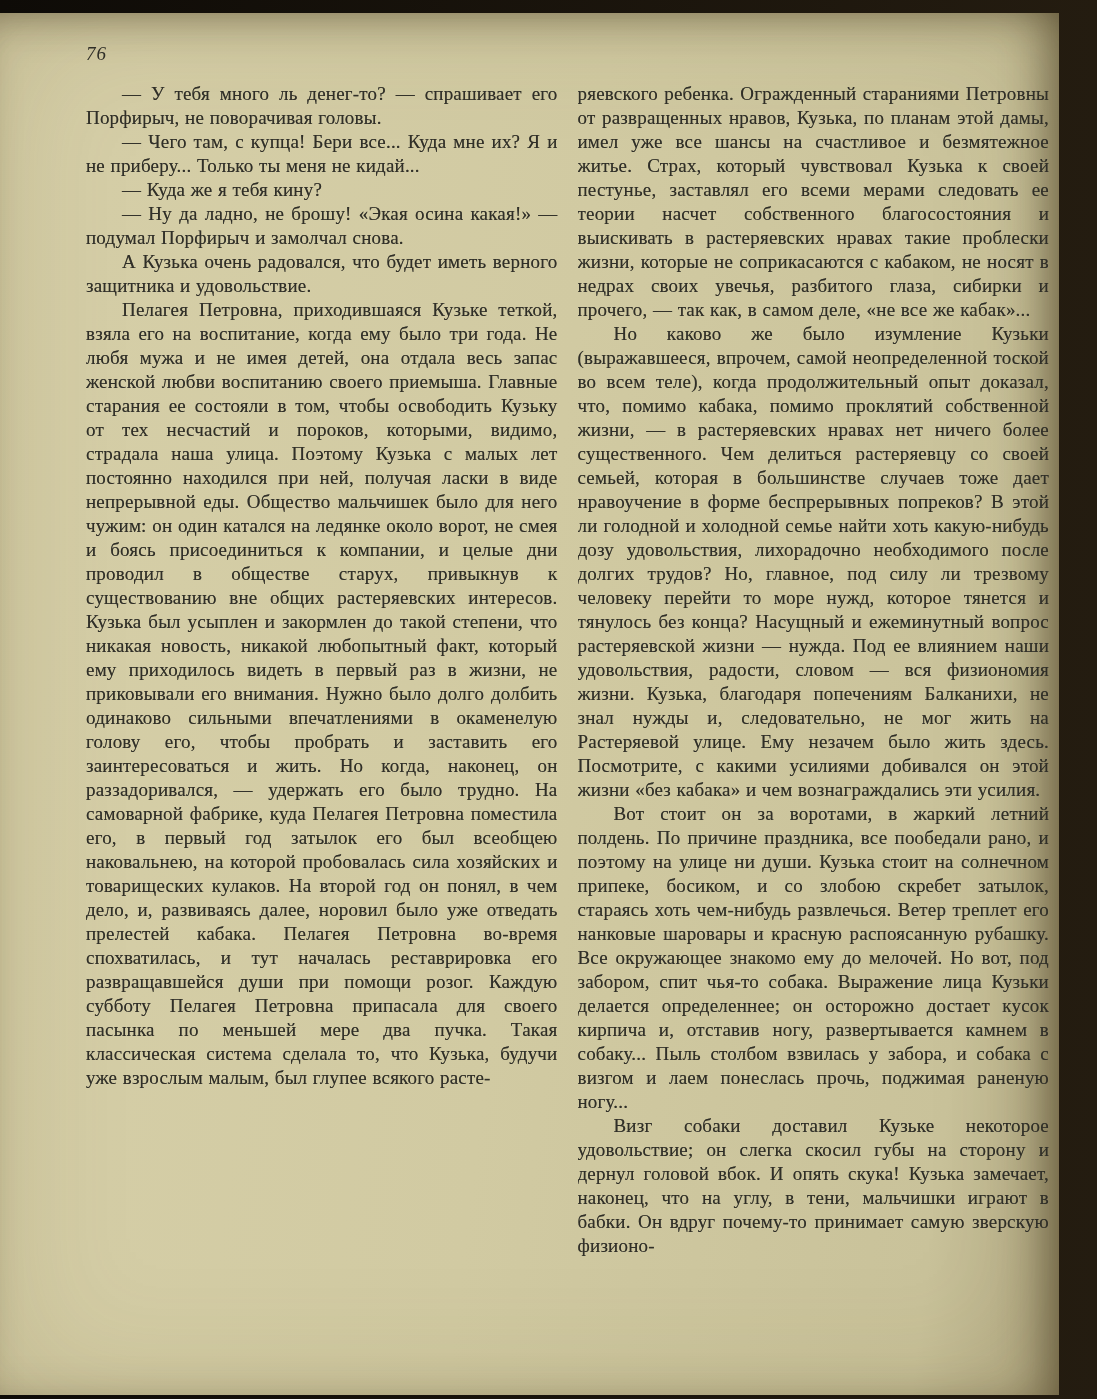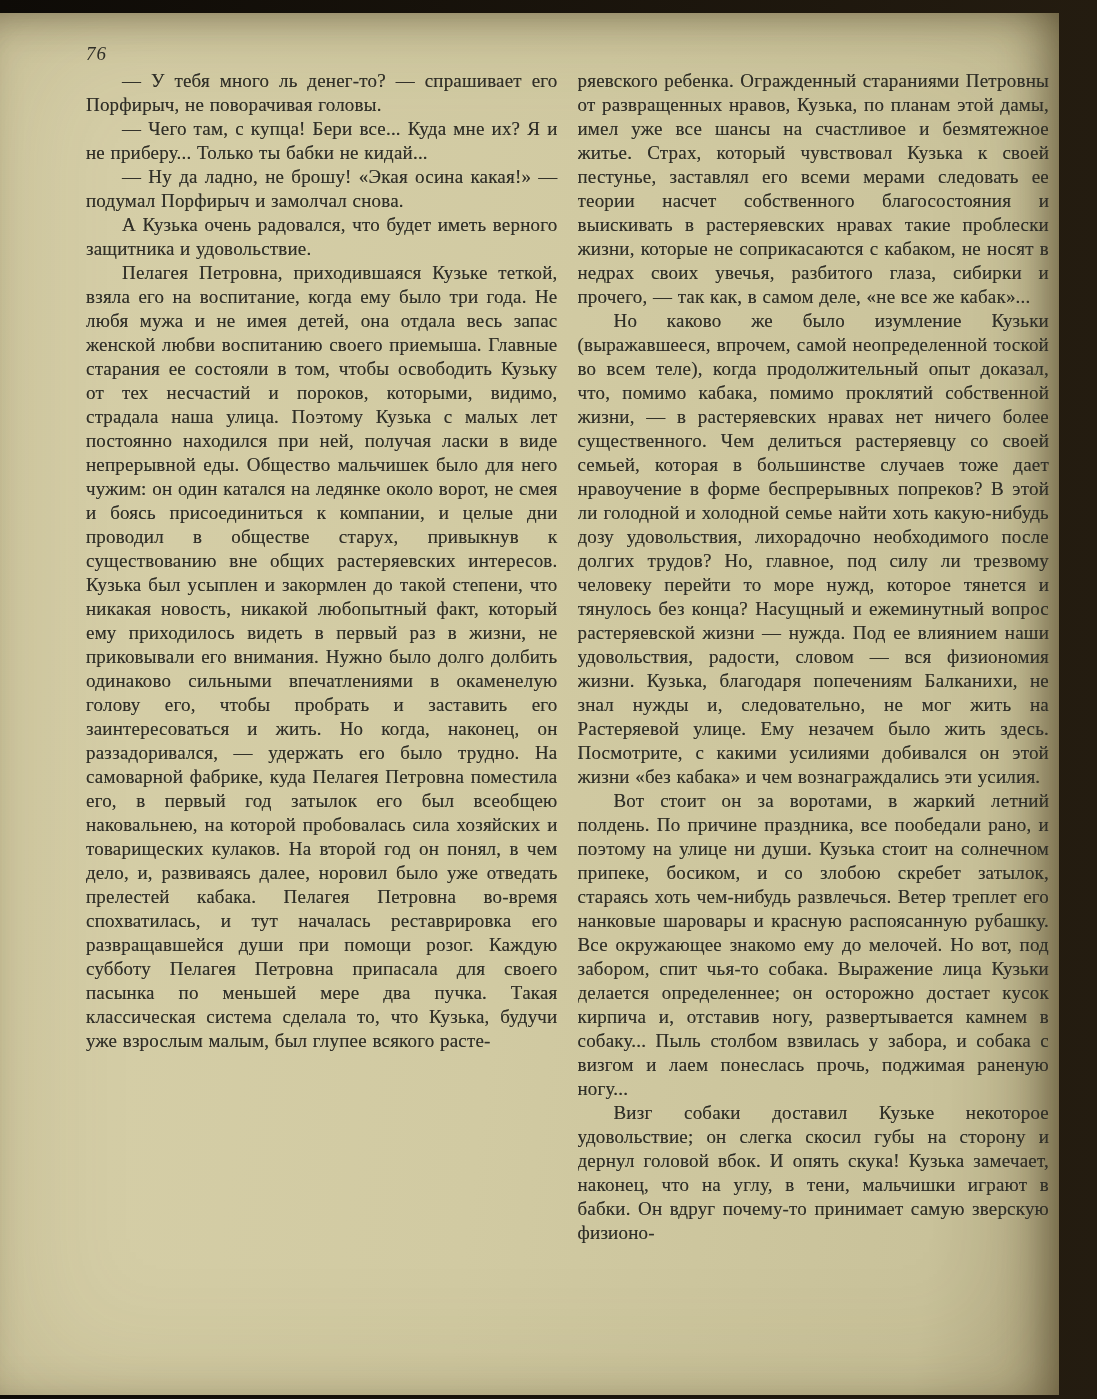--- a/index.html
+++ b/index.html
@@ -18,21 +18,21 @@
     width: 1059px; height: 1382px;
     background: linear-gradient(97deg, #d6cfa8 0%, #d1caa2 50%, #c9c29a 88%, #b3aa84 100%);
     box-shadow:
       inset -30px 0 48px -18px rgba(55,42,18,.55),
       inset 0 26px 46px -26px rgba(55,42,18,.38),
       inset 0 0 130px rgba(92,76,36,.18);
     padding: 30px 10px 0 86px;
     color: var(--ink, #2e2d26);
   }
   .page-header {
-    position: relative; height: 26px; 
+    position: relative; height: 26px; margin-bottom: 13px;
     font-style: italic;
   }
   .pageno {
     position: absolute; left: 0; top: 0;
     font-size: 19px; letter-spacing: 1px; color: #2f2e27;
   }
   .running {
     position: absolute; left: 0; right: 0; top: 3px;
     text-align: center; font-size: 16px;
     letter-spacing: 5px; word-spacing: 14px;
@@ -56,21 +56,22 @@
 <body>
 
 <div class="scan">
   <div class="page">
     <div class="page-header">
       <span class="pageno">76</span>
     </div>
     <div class="columns">
       <div class="col">
           <p class="">— У тебя много ль денег-то? — спрашивает его Порфирыч, не поворачивая головы.</p>
-          <p class="">— Чего там, с купца! Бери все... Куда мне их? Я и не приберу... Только ты бабки не кидай...</p>
+          <p class="">— Чего там, с купца! Бери все... Куда мне их? Я и не приберу... Только ты меня не кидай...</p>
+          <p class="">— Куда же я тебя кину?</p>
           <p class="">— Ну да ладно, не брошу! «Экая осина какая!» — подумал Порфирыч и замолчал снова.</p>
           <p class="">А Кузька очень радовался, что будет иметь верного защитника и удовольствие.</p>
           <p class="">Пелагея Петровна, приходившаяся Кузьке теткой, взяла его на воспитание, когда ему было три года. Не любя мужа и не имея детей, она отдала весь запас женской любви воспитанию своего приемыша. Главные старания ее состояли в том, чтобы освободить Кузьку от тех несчастий и пороков, которыми, видимо, страдала наша улица. Поэтому Кузька с малых лет постоянно находился при ней, получая ласки в виде непрерывной еды. Общество мальчишек было для него чужим: он один катался на ледянке около ворот, не смея и боясь присоединиться к компании, и целые дни проводил в обществе старух, привыкнув к существованию вне общих растеряевских интересов. Кузька был усыплен и закормлен до такой степени, что никакая новость, никакой любопытный факт, который ему приходилось видеть в первый раз в жизни, не приковывали его внимания. Нужно было долго долбить одинаково сильными впечатлениями в окаменелую голову его, чтобы пробрать и заставить его заинтересоваться и жить. Но когда, наконец, он раззадоривался, — удержать его было трудно. На самоварной фабрике, куда Пелагея Петровна поместила его, в первый год затылок его был всеобщею наковальнею, на которой пробовалась сила хозяйских и товарищеских кулаков. На второй год он понял, в чем дело, и, развиваясь далее, норовил было уже отведать прелестей кабака. Пелагея Петровна во-время спохватилась, и тут началась реставрировка его развращавшейся души при помощи розог. Каждую субботу Пелагея Петровна припасала для своего пасынка по меньшей мере два пучка. Такая классическая система сделала то, что Кузька, будучи уже взрослым малым, был глупее всякого расте-</p>
         </div>
       <div class="col">
           <p class="noindent">ряевского ребенка. Огражденный стараниями Петровны от развращенных нравов, Кузька, по планам этой дамы, имел уже все шансы на счастливое и безмятежное житье. Страх, который чувствовал Кузька к своей пестунье, заставлял его всеми мерами следовать ее теории насчет собственного благосостояния и выискивать в растеряевских нравах такие проблески жизни, которые не соприкасаются с кабаком, не носят в недрах своих увечья, разбитого глаза, сибирки и прочего, — так как, в самом деле, «не все же кабак»...</p>
           <p class="">Но каково же было изумление Кузьки (выражавшееся, впрочем, самой неопределенной тоской во всем теле), когда продолжительный опыт доказал, что, помимо кабака, помимо проклятий собственной жизни, — в растеряевских нравах нет ничего более существенного. Чем делиться растеряевцу со своей семьей, которая в большинстве случаев тоже дает нравоучение в форме беспрерывных попреков? В этой ли голодной и холодной семье найти хоть какую-нибудь дозу удовольствия, лихорадочно необходимого после долгих трудов? Но, главное, под силу ли трезвому человеку перейти то море нужд, которое тянется и тянулось без конца? Насущный и ежеминутный вопрос растеряевской жизни — нужда. Под ее влиянием наши удовольствия, радости, словом — вся физиономия жизни. Кузька, благодаря попечениям Балканихи, не знал нужды и, следовательно, не мог жить на Растеряевой улице. Ему незачем было жить здесь. Посмотрите, с какими усилиями добивался он этой жизни «без кабака» и чем вознаграждались эти усилия.</p>
           <p class="">Вот стоит он за воротами, в жаркий летний полдень. По причине праздника, все пообедали рано, и поэтому на улице ни души. Кузька стоит на солнечном припеке, босиком, и со злобою скребет затылок, стараясь хоть чем-нибудь развлечься. Ветер треплет его нанковые шаровары и красную распоясанную рубашку. Все окружающее знакомо ему до мелочей. Но вот, под забором, спит чья-то собака. Выражение лица Кузьки делается определеннее; он осторожно достает кусок кирпича и, отставив ногу, развертывается камнем в собаку... Пыль столбом взвилась у забора, и собака с визгом и лаем понеслась прочь, поджимая раненую ногу...</p>
           <p class="">Визг собаки доставил Кузьке некоторое удовольствие; он слегка скосил губы на сторону и дернул головой вбок. И опять скука! Кузька замечает, наконец, что на углу, в тени, мальчишки играют в бабки. Он вдруг почему-то принимает самую зверскую физионо-</p>
         </div>

